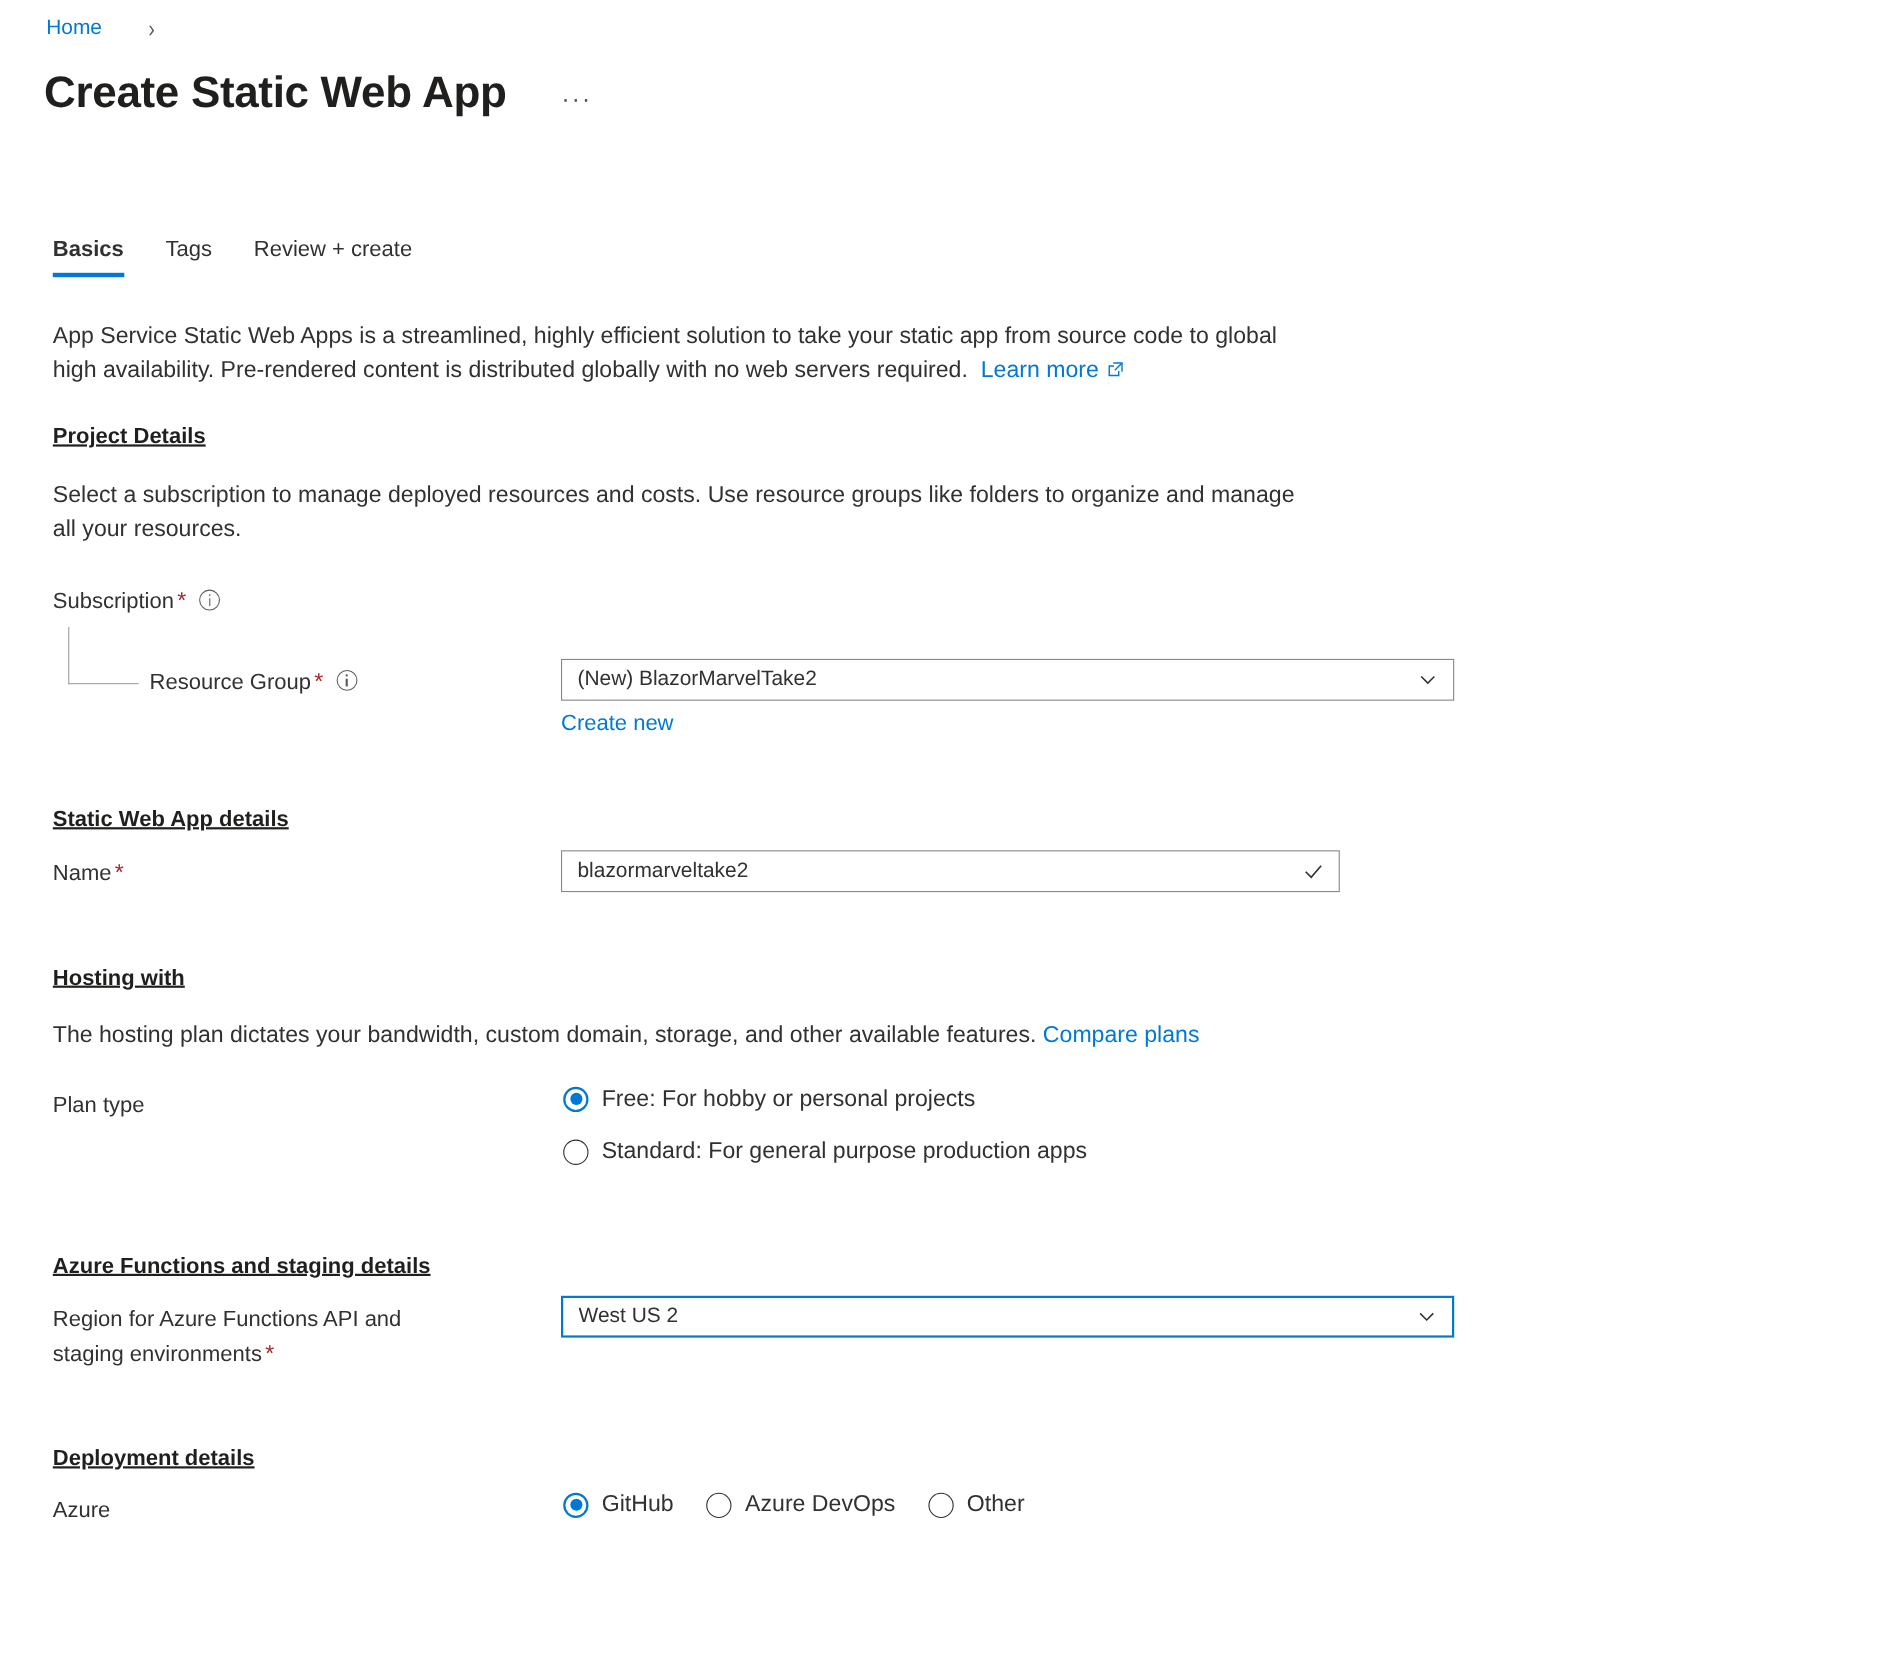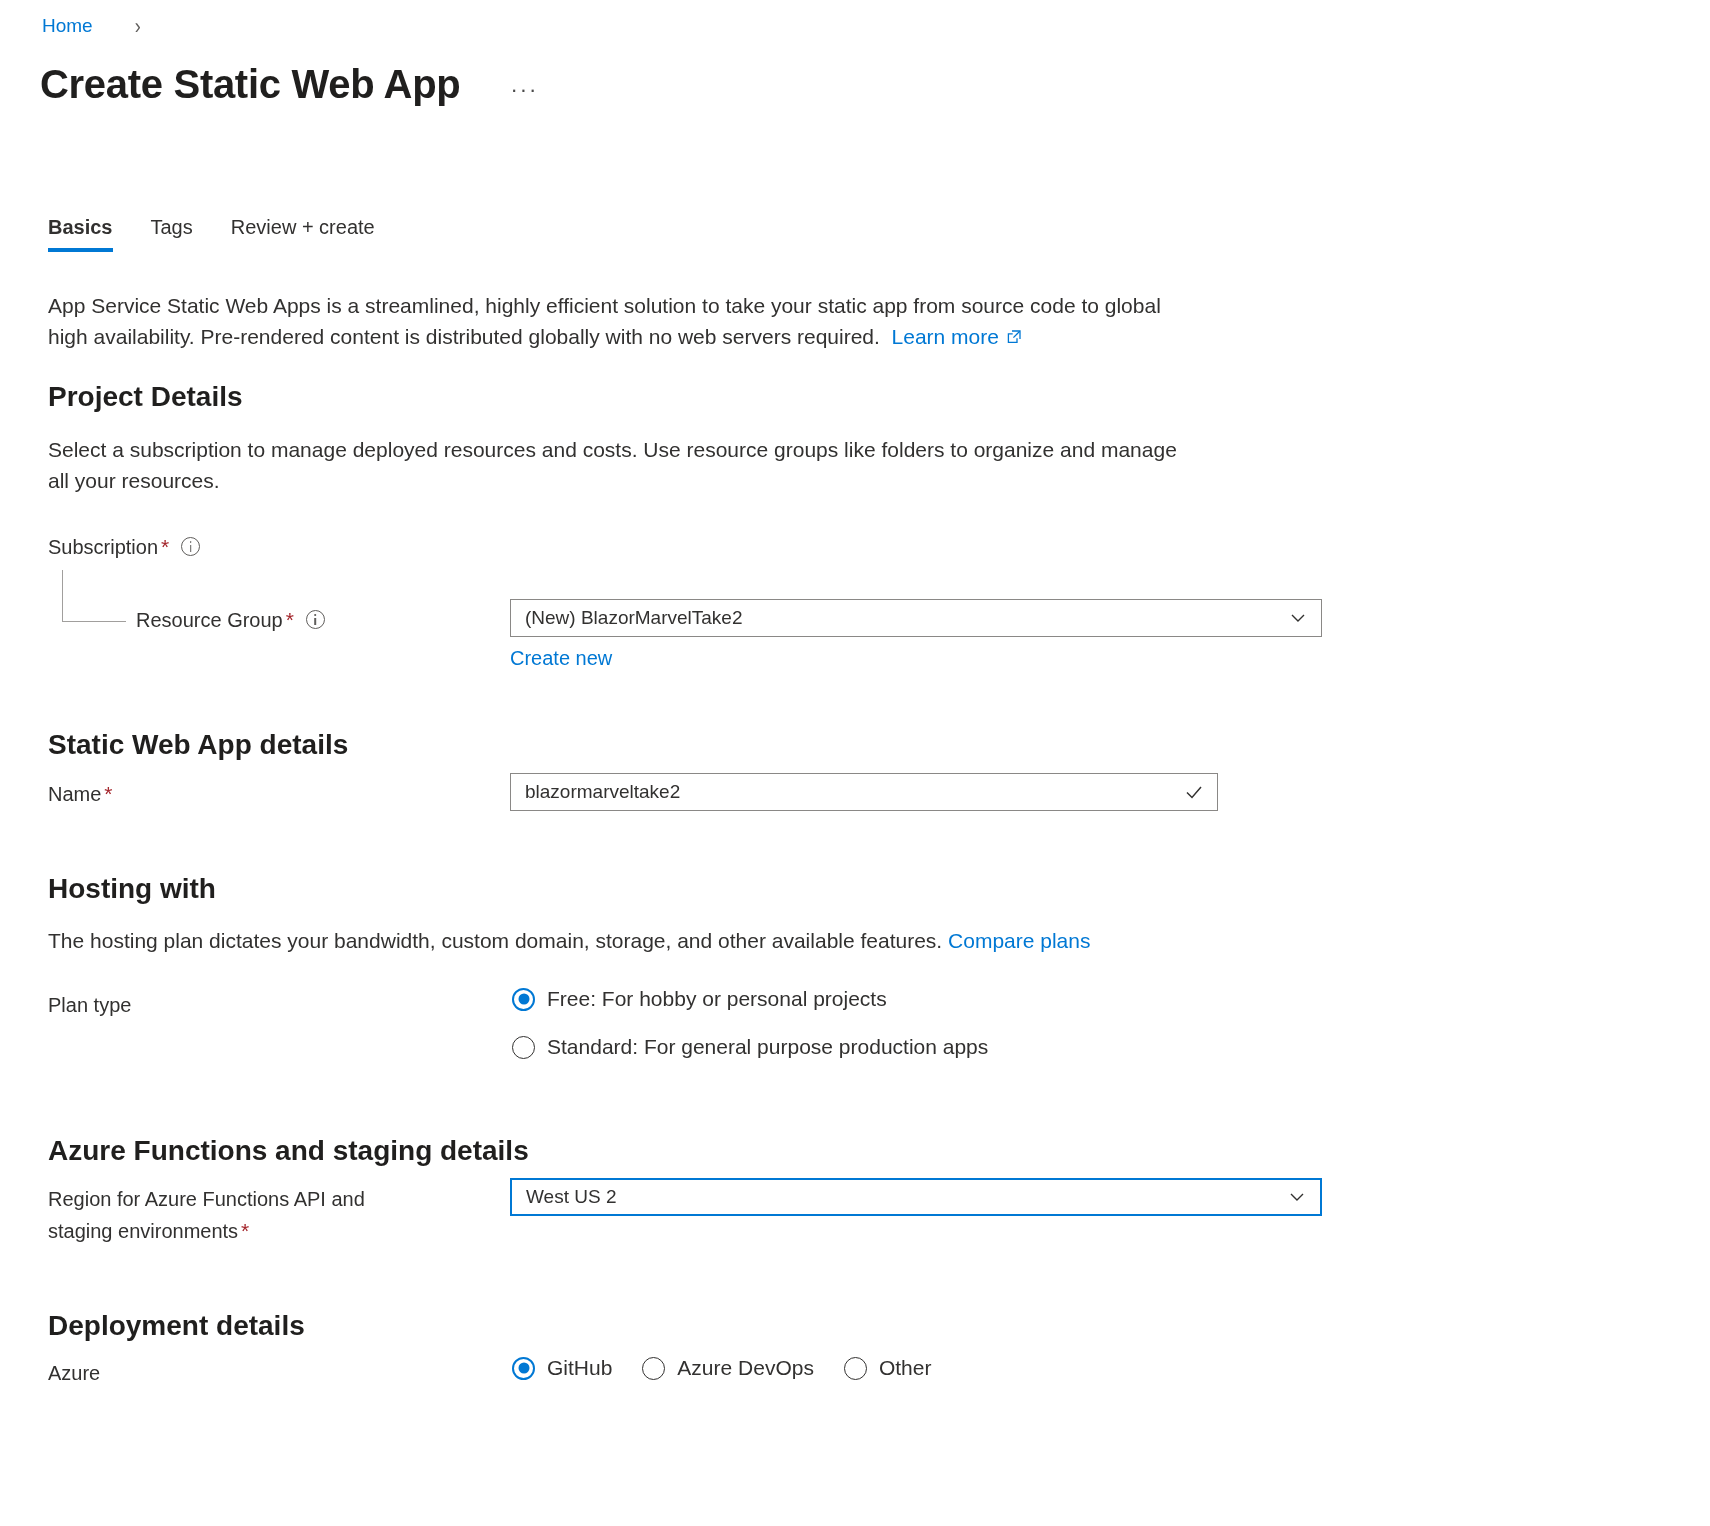--- a/index.html
+++ b/index.html
@@ -107,24 +107,25 @@
 
   
   .body-text {
     position: absolute;
     font-size: 21px;
     line-height: 31px;
     color: #323130;
   }
   .section-head {
     position: absolute;
-    font-size: 28px;
+    font-size: 20px;
     font-weight: 600;
     color: #201f1e;
     line-height: 26px;
+    text-decoration: underline;
   }
   .field-label {
     position: absolute;
     font-size: 20px;
     line-height: 31px;
     color: #323130;
   }
   .req {
     color: #a4262c;
     margin-left: 3px;

